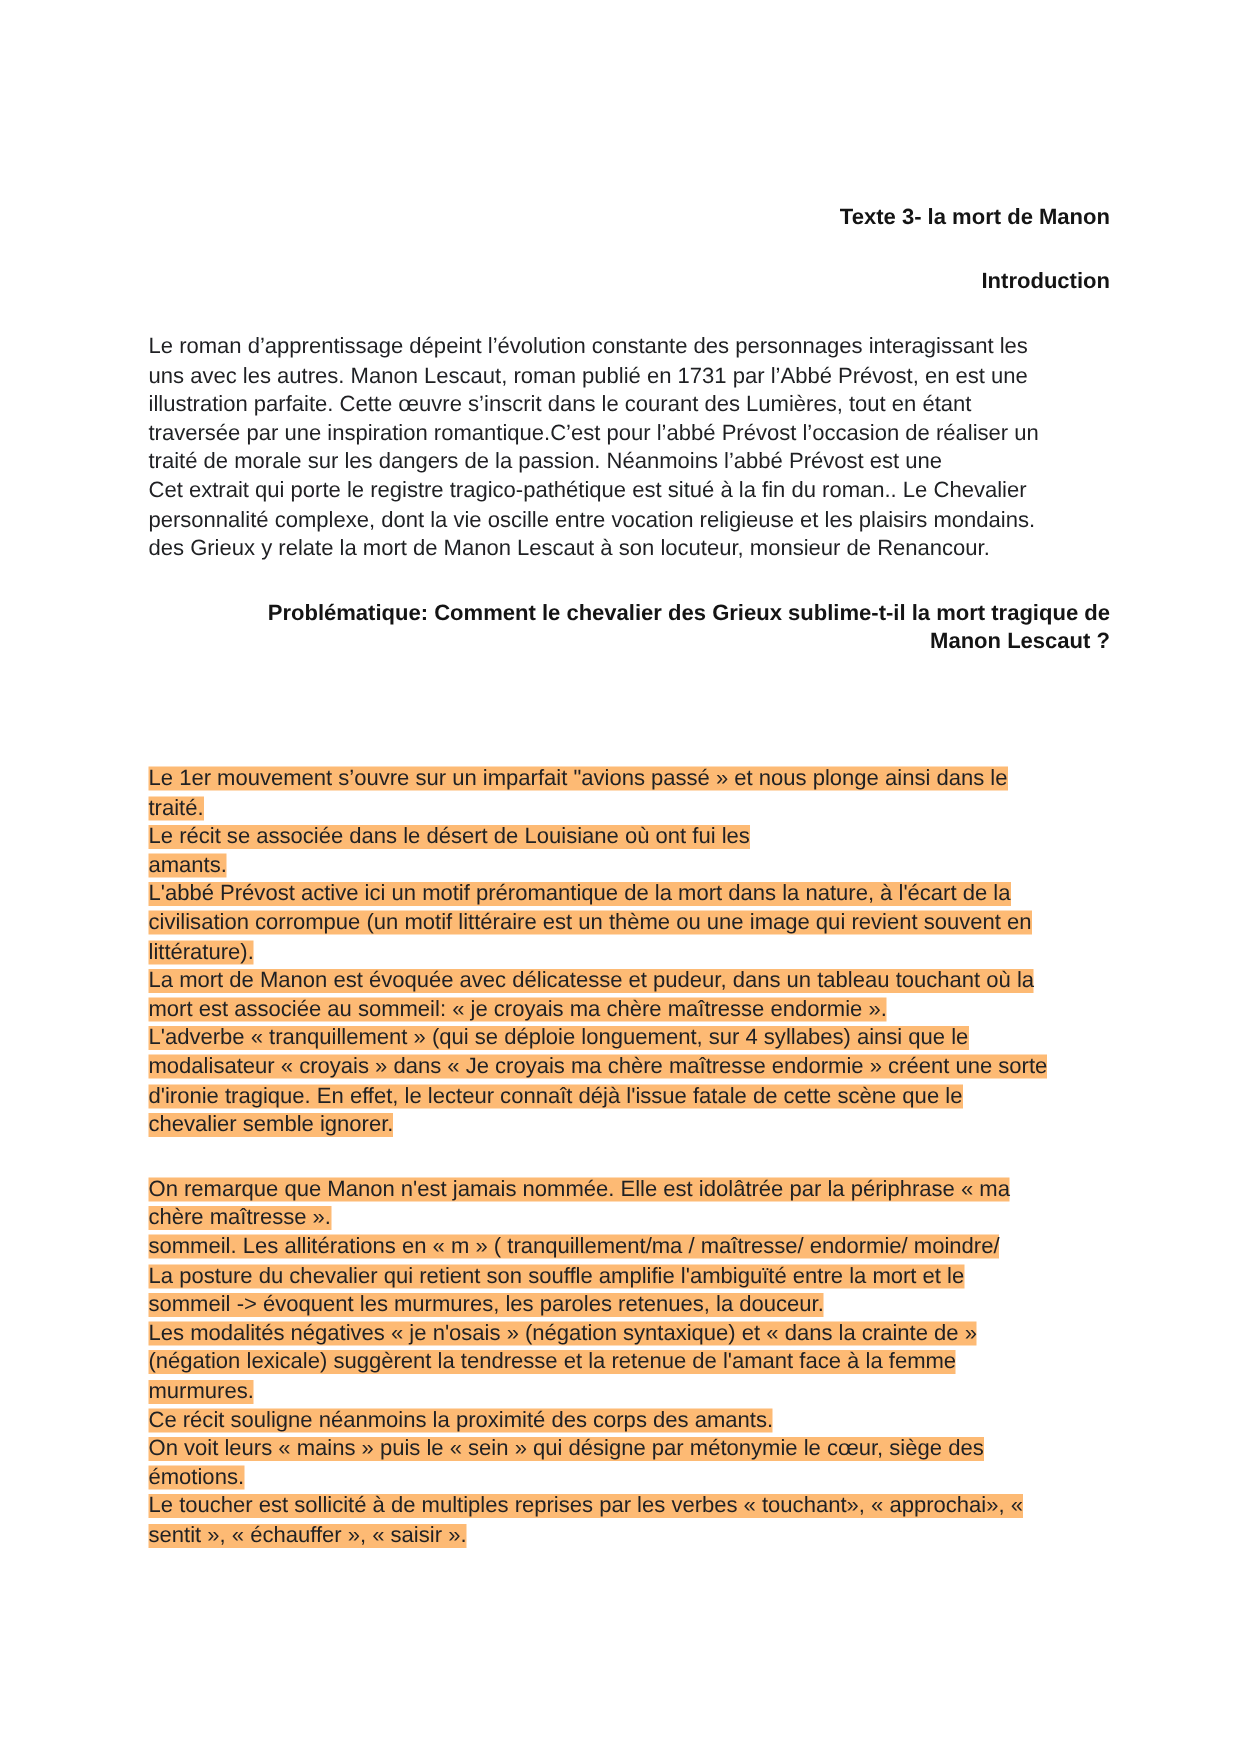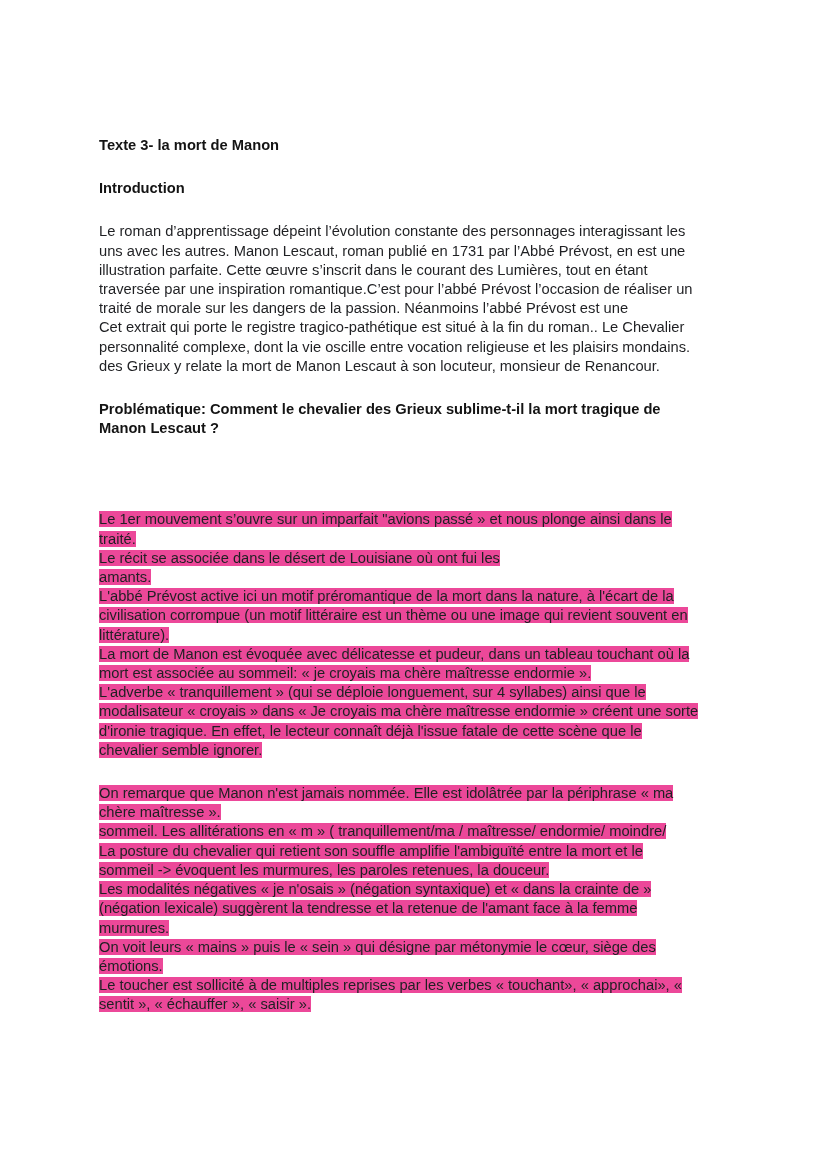--- a/index.html
+++ b/index.html
@@ -15,23 +15,23 @@
     overflow: hidden;
   }
   .doc {
     position: absolute;
     left: 99px; top: 136px; right: 88px;
     font-size: 14.7px;
     line-height: 19.2px;
     color: #1f2023;
   }
   .line { white-space: pre; }
-  .line.bold { font-weight: 700; color: #141414; }
+  .line.bold { font-weight: 700; color: #141414; text-align: right; }
   .blank { height: 24px; }
-  .hl { background-color: #ec4899; }
+  .hl { background-color: #fdba74; }
 </style>
 </head>
 <body>
 
 <div class="page">
   <div class="doc" id="doc">
       <div class="line bold"><span>Texte 3- la mort de Manon</span></div>
       <div class="blank"></div>
       <div class="line bold"><span>Introduction</span></div>
       <div class="blank"></div>
@@ -64,18 +64,19 @@
       <div class="line"><span class="hl">chevalier semble ignorer.</span></div>
       <div class="blank"></div>
       <div class="line"><span class="hl">On remarque que Manon n'est jamais nommée. Elle est idolâtrée par la périphrase « ma</span></div>
       <div class="line"><span class="hl">chère maîtresse ».</span></div>
       <div class="line"><span class="hl">sommeil. Les allitérations en « m » ( tranquillement/ma / maîtresse/ endormie/ moindre/</span></div>
       <div class="line"><span class="hl">La posture du chevalier qui retient son souffle amplifie l'ambiguïté entre la mort et le</span></div>
       <div class="line"><span class="hl">sommeil -&gt; évoquent les murmures, les paroles retenues, la douceur.</span></div>
       <div class="line"><span class="hl">Les modalités négatives « je n'osais » (négation syntaxique) et « dans la crainte de »</span></div>
       <div class="line"><span class="hl">(négation lexicale) suggèrent la tendresse et la retenue de l'amant face à la femme</span></div>
       <div class="line"><span class="hl">murmures.</span></div>
+      <div class="line"><span class="hl">Ce récit souligne néanmoins la proximité des corps des amants.</span></div>
       <div class="line"><span class="hl">On voit leurs « mains » puis le « sein » qui désigne par métonymie le cœur, siège des</span></div>
       <div class="line"><span class="hl">émotions.</span></div>
       <div class="line"><span class="hl">Le toucher est sollicité à de multiples reprises par les verbes « touchant», « approchai», «</span></div>
       <div class="line"><span class="hl">sentit », « échauffer », « saisir ».</span></div>
     </div>
 </div>
 
 </body></html>

